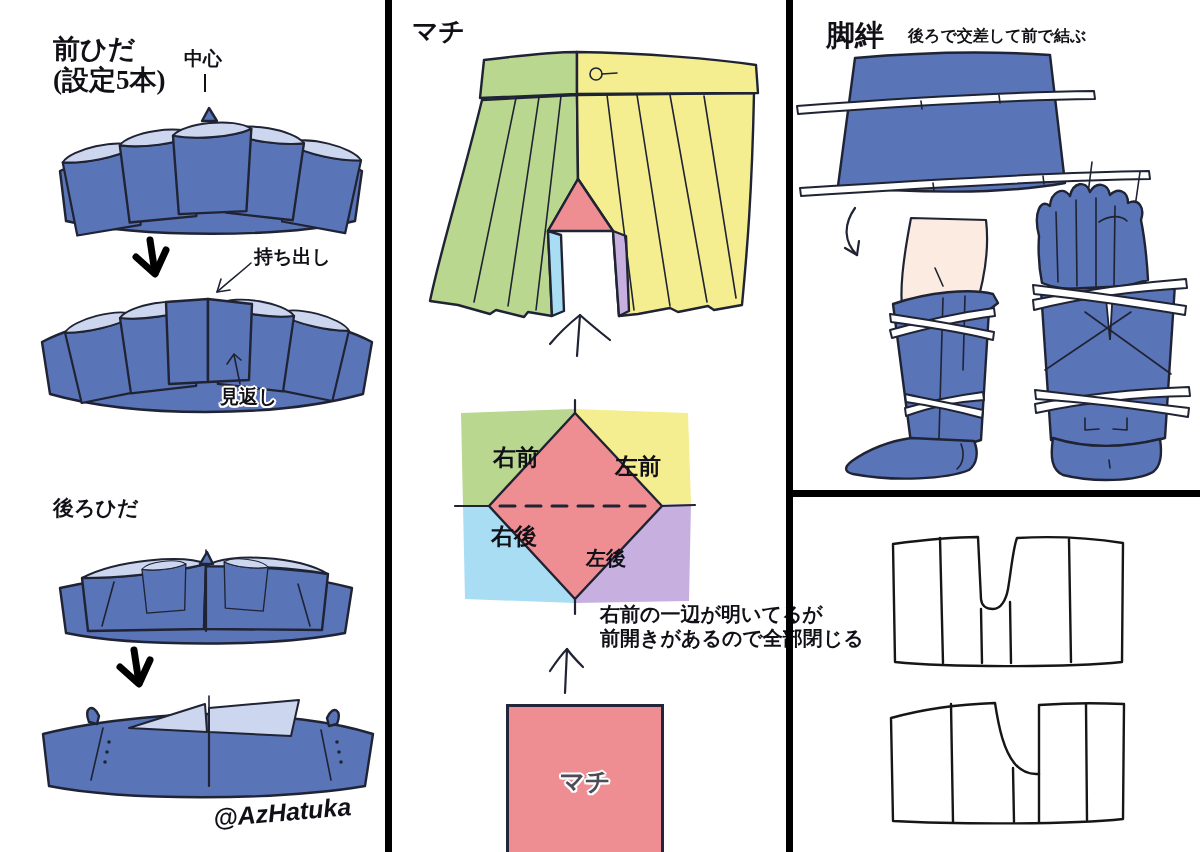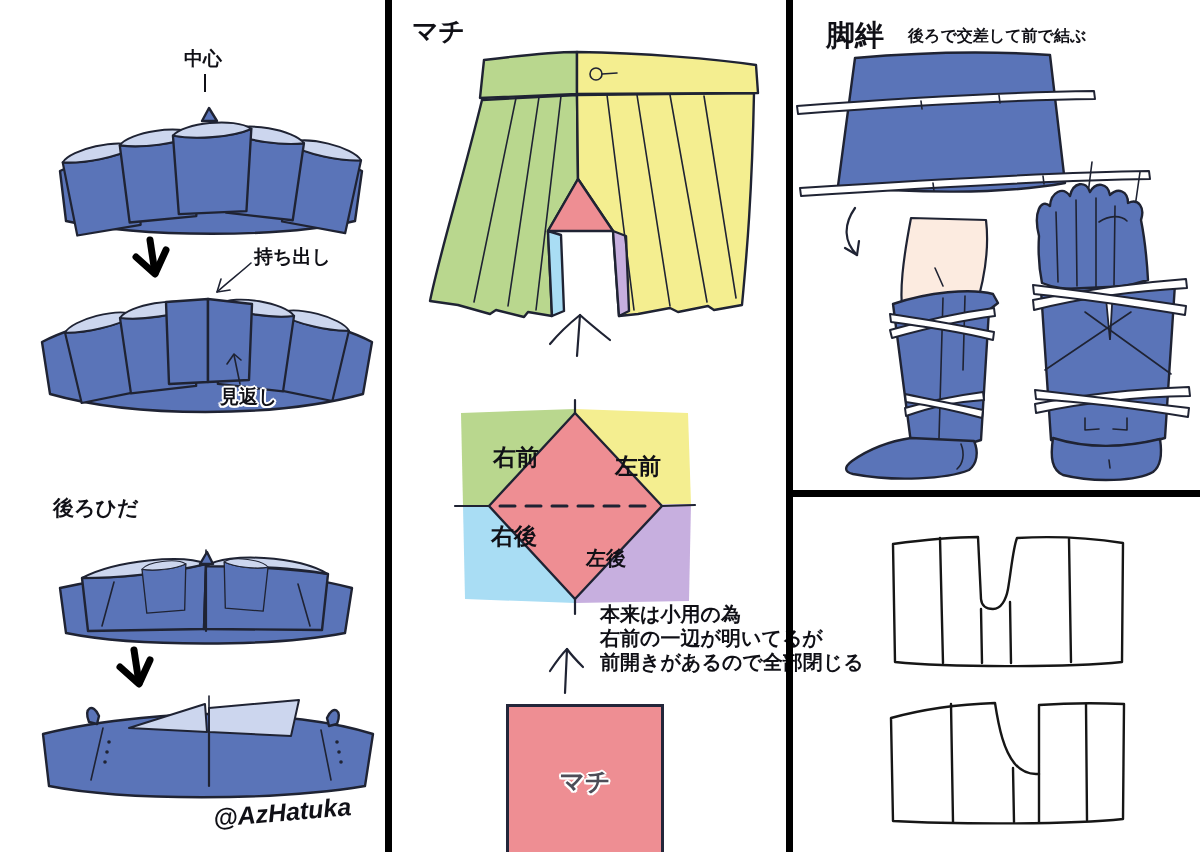--- a/index.html
+++ b/index.html
@@ -32,20 +32,24 @@
 
   <svg width="0" height="0" class="abs">
     <defs>
       <g id="pleat">
         <path class="fabric" d="M3,17 C25,21 62,19 83,10 L78,94 L9,97 Z"></path>
         <path class="lining" d="M3,17 C13,4 66,-2 83,10 C62,19 25,21 3,17 Z"></path>
       </g>
     </defs>
   </svg>
 
+  <div class="abs t-serif" style="left:53px;top:34px;font-size:27px;line-height:31px">
+    <div>前ひだ</div>
+    <div>(設定5本)</div>
+  </div>
 
   <div class="abs t-sans" style="left:184px;top:46px;font-size:19px">中心</div>
   <div class="abs" style="left:204px;top:74px;width:2px;height:18px;background:#101016"></div>
 
   <svg class="abs" style="left:52px;top:95px" width="318" height="145" viewBox="0 0 318 145">
     <path class="fabric" d="M8,76 C44,58 86,50 159,48 C232,50 274,58 310,76 L303,126 C232,143 88,143 14,126 Z"></path>
     <use href="#pleat" transform="translate(6,52) rotate(-7) scale(0.93)"></use>
     <use href="#pleat" transform="translate(314,50) rotate(8) scale(-0.93,0.93)"></use>
     <use href="#pleat" transform="translate(64,34) rotate(-3) scale(0.97)"></use>
     <use href="#pleat" transform="translate(256,32) rotate(4) scale(-0.97,0.97)"></use>
@@ -153,21 +157,20 @@
     <path class="line" d="M123,2 L123,15 M123,201 L123,216"></path>
     <path class="line" d="M3,108 L37,108 M210,108 L243,107"></path>
     <path class="line" style="stroke-width:3;stroke-dasharray:15 11" d="M48,108 L198,108"></path>
   </svg>
   <div class="abs t-sans" style="left:516px;top:457px;font-size:23px;transform:translate(-50%,-50%)">右前</div>
   <div class="abs t-sans" style="left:638px;top:466px;font-size:23px;transform:translate(-50%,-50%)">左前</div>
   <div class="abs t-sans" style="left:514px;top:536px;font-size:23px;transform:translate(-50%,-50%)">右後</div>
   <div class="abs t-sans" style="left:606px;top:558px;font-size:20px;transform:translate(-50%,-50%)">左後</div>
 
   <div class="abs t-serif" style="left:600px;top:602px;font-size:20px;line-height:24px;z-index:1">
-    <div>本来は小用の為</div>
     <div>右前の一辺が明いてるが</div>
     <div>前開きがあるので全部閉じる</div>
   </div>
 
   <svg class="abs" style="left:544px;top:644px" width="46" height="54" viewBox="0 0 46 54">
     <path class="line" d="M23,5 L21,49"></path>
     <path class="line" d="M6,27 C12,18 18,10 23,5 C28,12 34,18 39,23"></path>
   </svg>
 
   <div class="abs" style="left:506px;top:704px;width:152px;height:148px;background:var(--gusset-pink);

